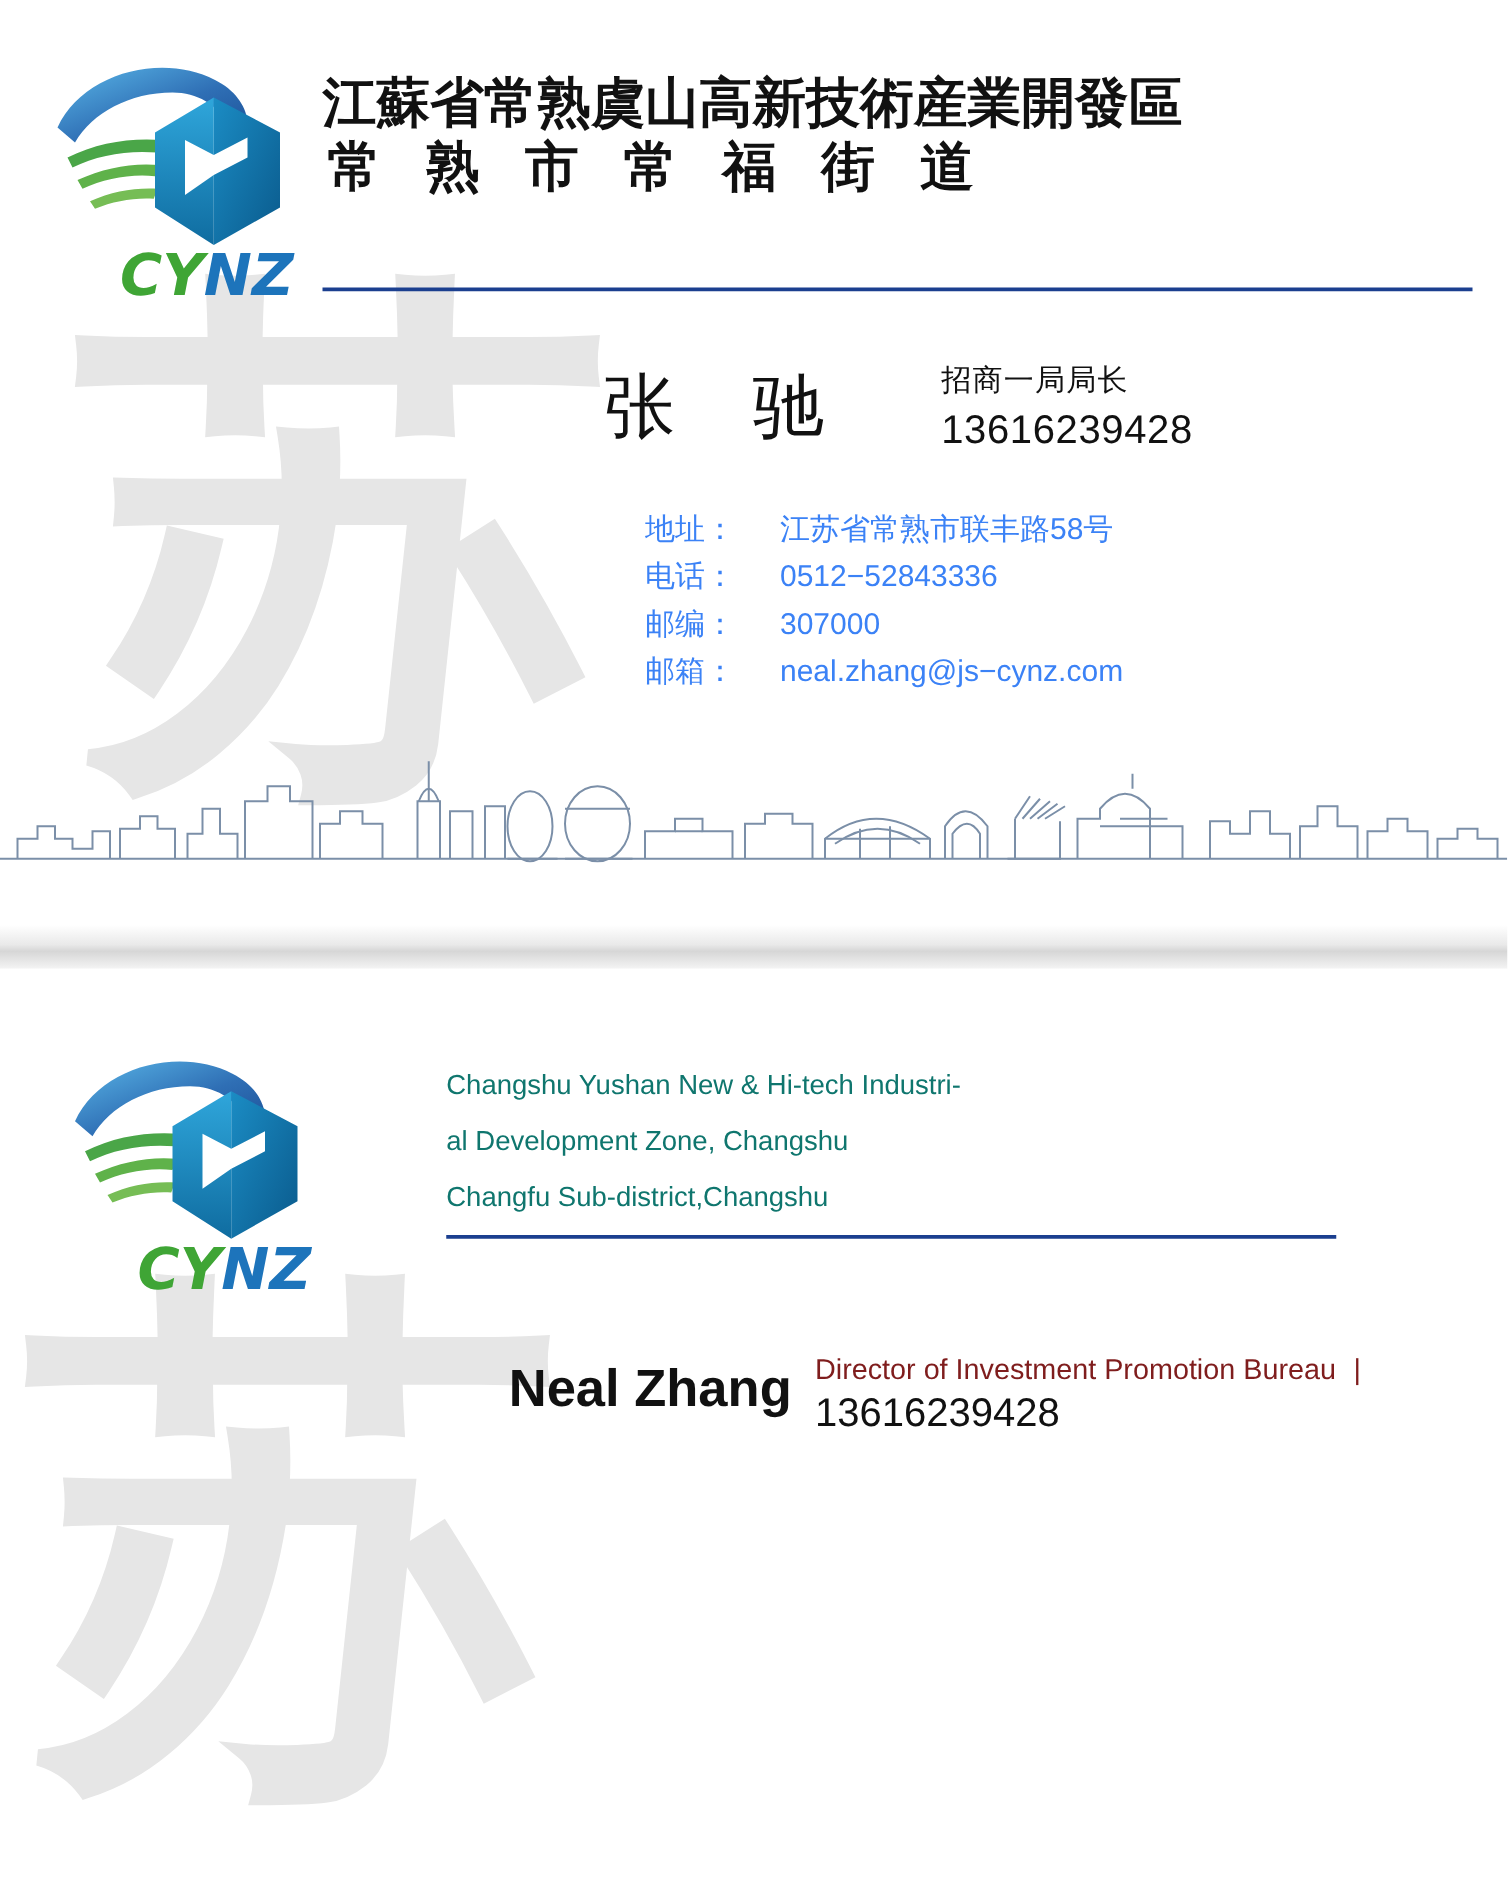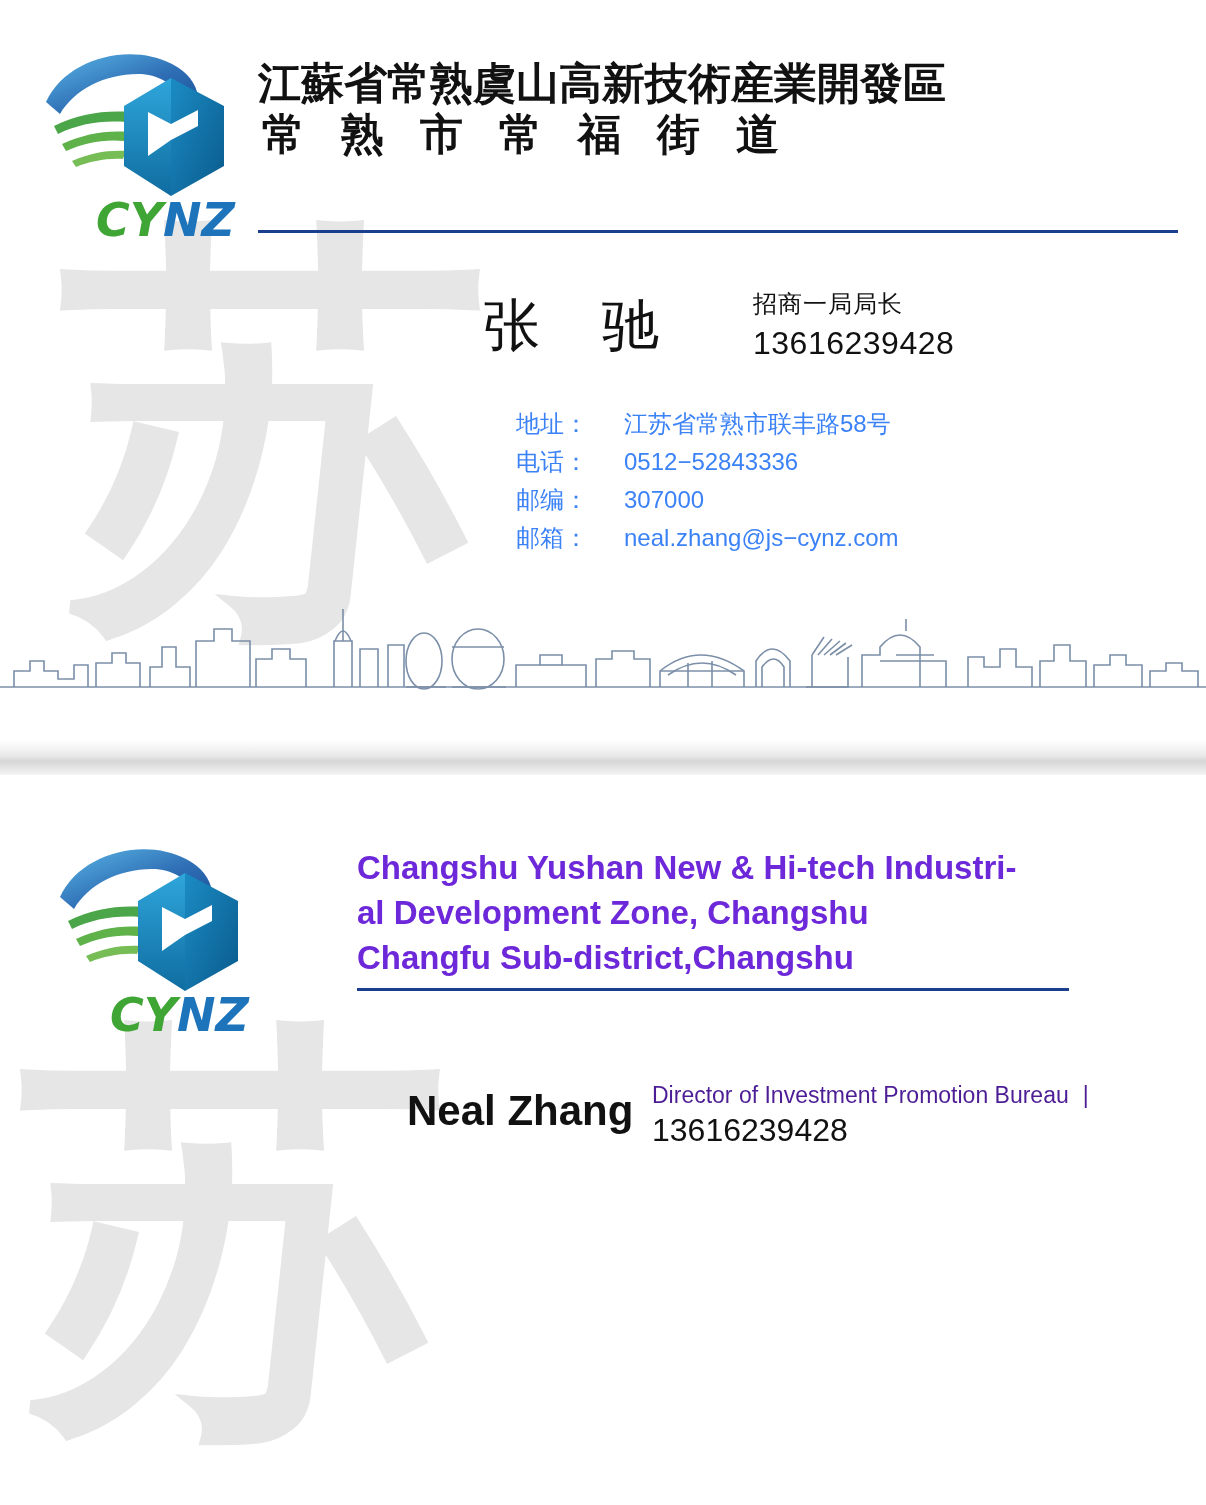--- a/index.html
+++ b/index.html
@@ -153,24 +153,24 @@
     width: 1206px;
     height: 130px;
   }
 
   
   .en-title {
     position: absolute;
     left: 357px;
     top: 845px;
     width: 740px;
-    font-size: 33px;
-    color: #6d28d9;
+    font-size: 22px;
+    color: #0f766e;
     line-height: 45px;
-    font-weight: bold;
+    font-weight: normal;
   }
   .rule-back {
     left: 357px;
     top: 988px;
     width: 712px;
     height: 3px;
   }
   .name-en {
     position: absolute;
     left: 407px;
@@ -178,21 +178,21 @@
     font-size: 42px;
     font-weight: bold;
     color: #111111;
     white-space: nowrap;
   }
   .title-en {
     position: absolute;
     left: 652px;
     top: 1082px;
     font-size: 23px;
-    color: #4c1d95;
+    color: #7f1d1d;
     white-space: nowrap;
   }
   .title-en .bar { padding-left: 14px; }
   .phone-en {
     position: absolute;
     left: 652px;
     top: 1112px;
     font-size: 32px;
     color: #111111;
     white-space: nowrap;

